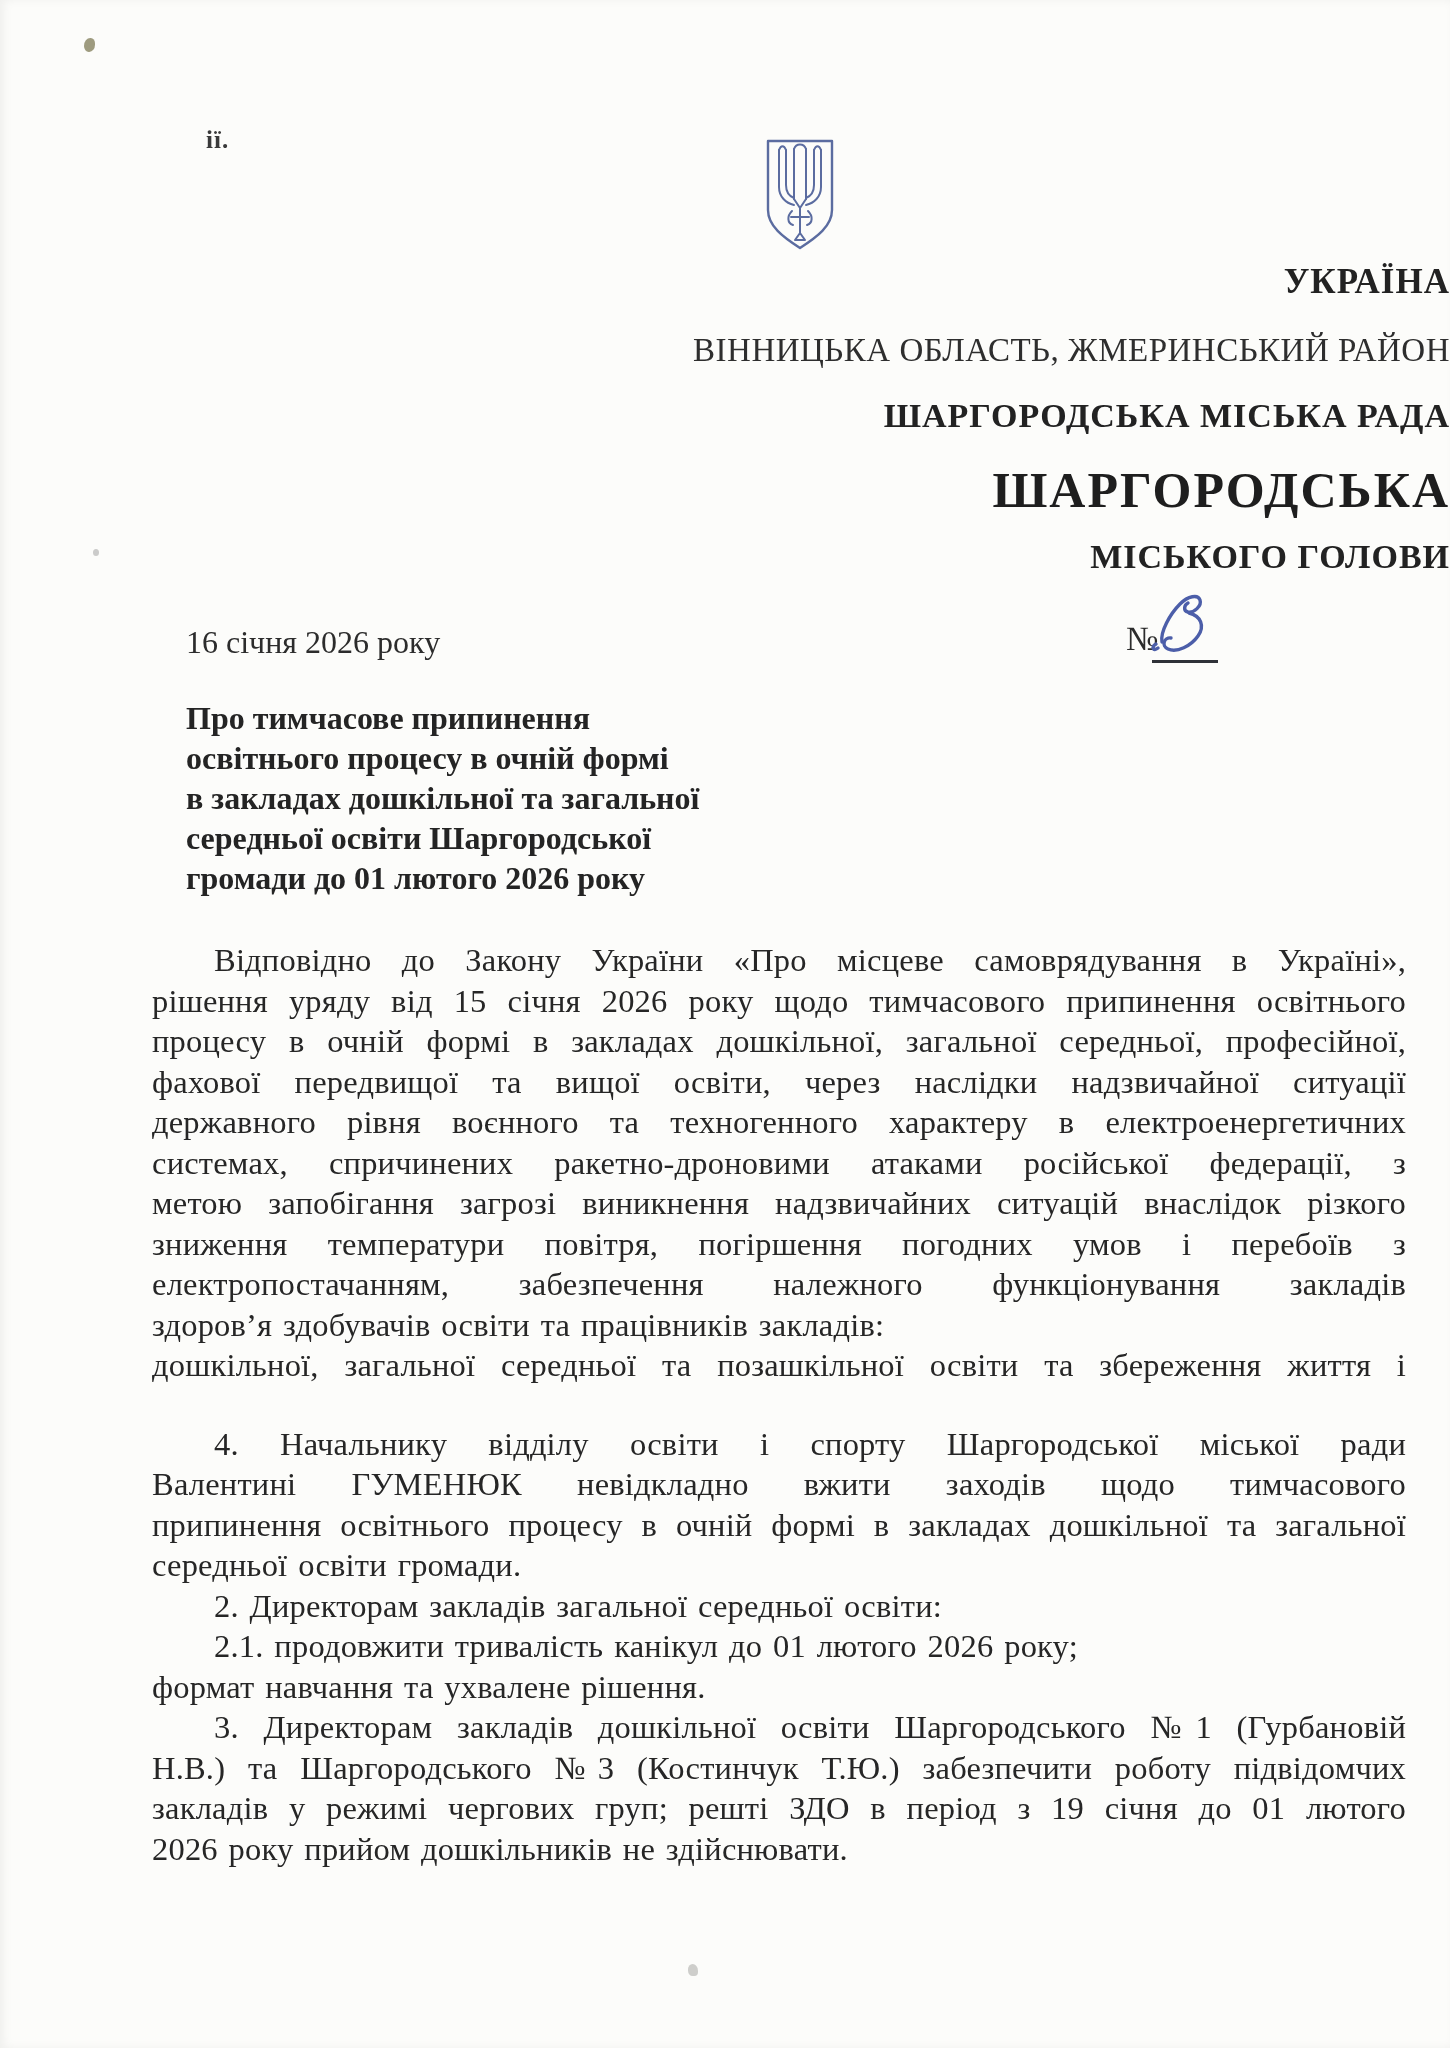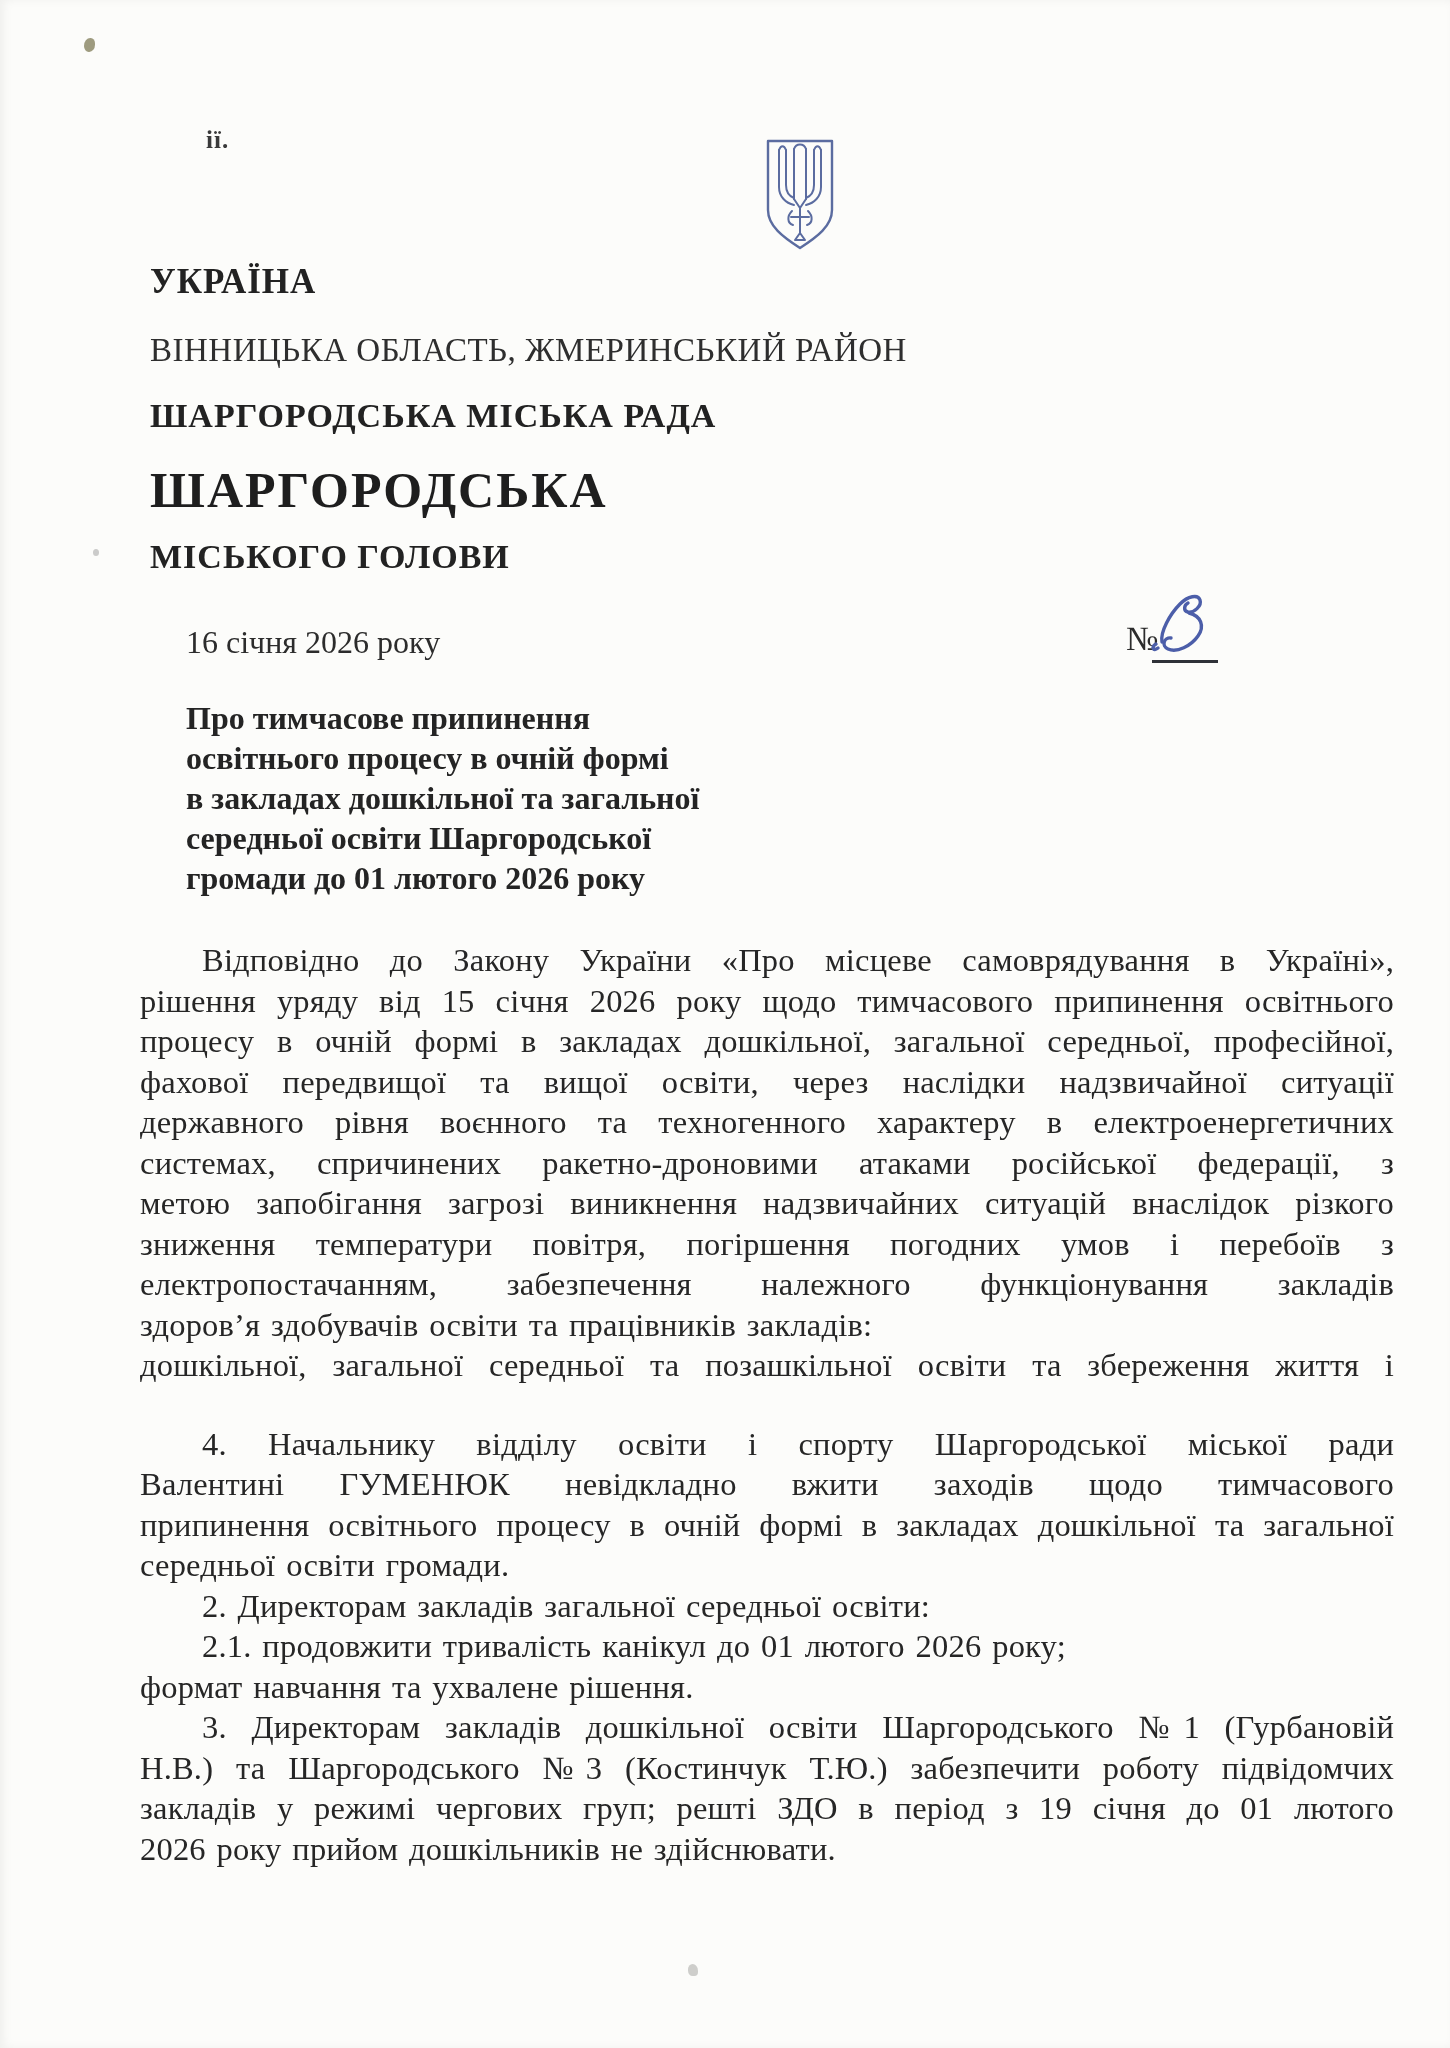--- a/index.html
+++ b/index.html
@@ -12,38 +12,38 @@
     color:#2c2c2c;
     overflow:hidden;
     box-shadow:inset 4px 0 10px rgba(0,0,0,.05);
   }
   
   .speck{position:absolute;left:84px;top:38px;width:11px;height:14px;border-radius:60% 40% 55% 45%;background:#8d8a68;opacity:.85;}
   .corner-note{position:absolute;left:206px;top:126px;font-size:25px;font-weight:bold;color:#3a3a3a;letter-spacing:1px;}
   .left-fleck{position:absolute;left:93px;top:549px;width:6px;height:7px;border-radius:50%;background:#9a9a9a;opacity:.5;}
   .bottom-fleck{position:absolute;left:688px;top:1964px;width:10px;height:12px;border-radius:50% 60% 40% 50%;background:#a8a8a4;opacity:.55;}
   
-  .header{position:absolute;left:150px;top:136px;width:1300px;text-align:left;}
+  .header{position:absolute;left:150px;top:136px;width:1300px;text-align:right;}
   .emblem{display:block;margin:0 auto;}
   .t-country{margin-top:8px;font-size:35px;font-weight:bold;color:#222;letter-spacing:1px;}
   .t-region{margin-top:30px;font-size:33px;color:#2e2e2e;letter-spacing:.5px;}
   .t-council{margin-top:28px;font-size:34px;font-weight:bold;color:#222;letter-spacing:1px;}
   .t-doctype{margin-top:26px;font-size:50px;font-weight:bold;color:#1e1e1e;letter-spacing:2px;}
   .t-issuer{margin-top:19px;font-size:34px;font-weight:bold;color:#222;letter-spacing:1px;}
   
   .meta-row{position:absolute;left:138px;top:616px;width:1254px;height:70px;font-size:32px;}
   .doc-date{position:absolute;left:48px;top:8px;}
   .doc-no{position:absolute;left:988px;top:4px;font-size:34px;}
   .no-line{position:absolute;left:1014px;top:44px;width:66px;height:3px;background:#2f3138;}
   .no-hand{position:absolute;left:1010px;top:-26px;}
   
   .subject{position:absolute;left:186px;top:698px;width:640px;font-size:32px;font-weight:bold;color:#242424;}
   .subject .sl{line-height:40px;height:40px;white-space:nowrap;}
   
-  .body-text{position:absolute;left:140px;top:940px;width:1254px;font-size:32.5px;color:#262626;letter-spacing:.2px;word-spacing:2.5px;}
+  .body-text{position:absolute;left:152px;top:940px;width:1254px;font-size:32.5px;color:#262626;letter-spacing:.2px;word-spacing:2.5px;}
   .ln{line-height:40.5px;height:40.5px;white-space:nowrap;}
   .ln.j{white-space:normal;text-align:justify;text-align-last:justify;}
   .ln.ind{padding-left:62px;}
   .ln.j.ind{padding-left:0;text-indent:62px;}
   .ln.gap{margin-top:38px;}
 </style>
 </head>
 <body>
 
 <div class="page">

